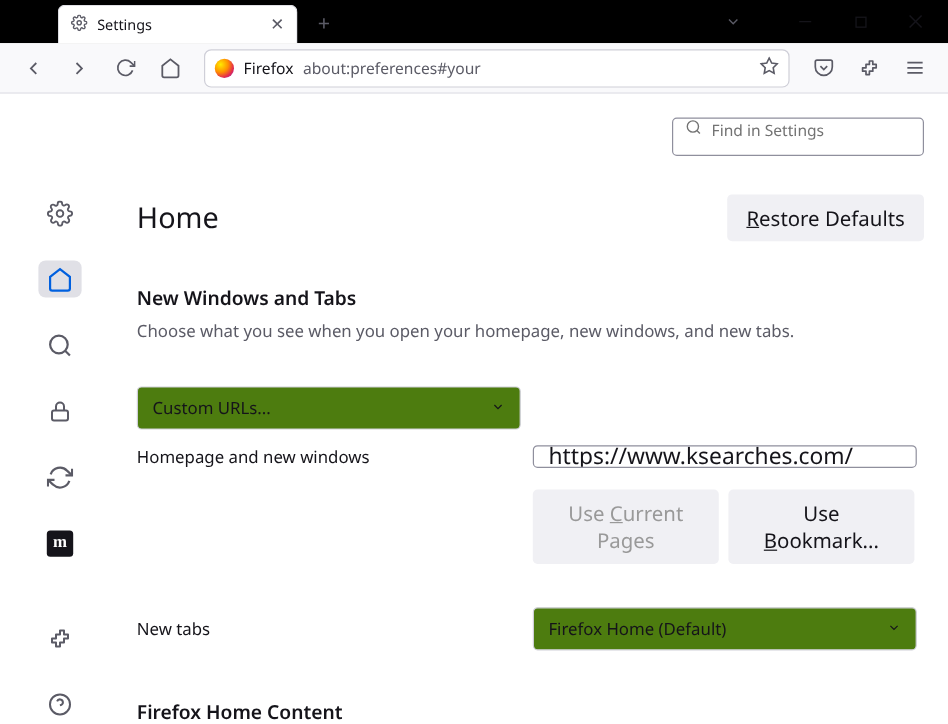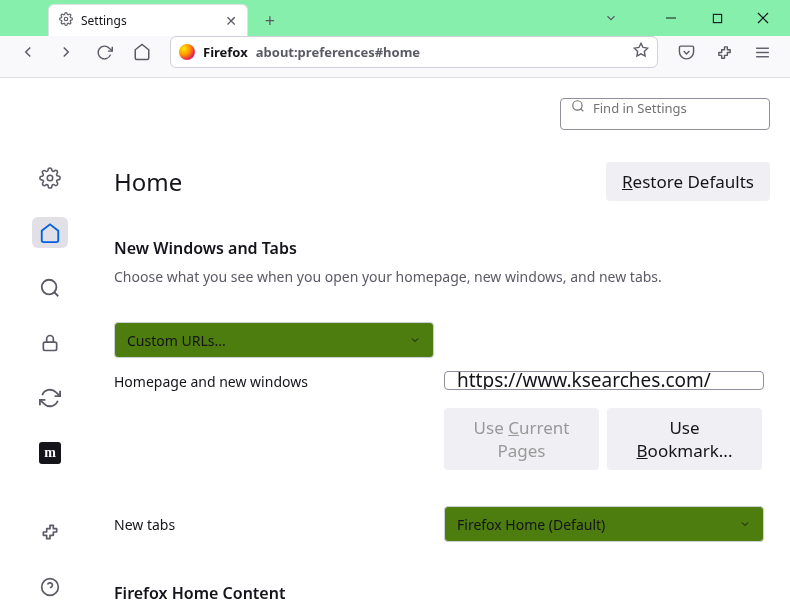--- a/index.html
+++ b/index.html
@@ -1,28 +1,28 @@
 <!DOCTYPE html>
 <html><head>
 <meta charset="utf-8">
 <style>
 * { box-sizing: border-box; margin: 0; padding: 0; font-family: system-ui, -apple-system, "Segoe UI", sans-serif; }
 body { width: 790px; height: 603px; background: #fff; overflow: hidden; position: relative; }
 
 
-.titlebar { height: 36px; background: #86efac; display: flex; align-items: flex-end; padding-left: 48px; }
+.titlebar { height: 36px; background: #000000; display: flex; align-items: flex-end; padding-left: 48px; }
 .tab { background: #fff; border-top-left-radius: 6px; border-top-right-radius: 6px; height: 32px; width: 200px; display: flex; align-items: center; padding: 0 10px; gap: 8px; font-size: 12px; color: #15141a; border: 1px solid #e0e0e6; border-bottom: none; }
 .tab .close { margin-left: auto; font-size: 14px; color: #5b5b66; cursor: pointer; }
 .newtab { width: 28px; height: 28px; display: flex; align-items: center; justify-content: center; font-size: 18px; color: #5b5b66; cursor: pointer; margin-left: 8px; margin-bottom: 2px; }
 .winctrls { position: absolute; right: 4px; top: 4px; display: flex; gap: 0; }
 .winbtn { width: 46px; height: 28px; display: flex; align-items: center; justify-content: center; cursor: pointer; }
 .chev { position: absolute; right: 172px; top: 8px; }
 
 
-.toolbar { height: 42px; background: #f9f9fb; display: flex; align-items: flex-start; padding: 0 12px; gap: 6px; border-bottom: 1px solid #e0e0e6; font-weight: bold; }
+.toolbar { height: 42px; background: #f9f9fb; display: flex; align-items: center; padding: 0 12px; gap: 6px; border-bottom: 1px solid #e0e0e6; }
 .tbtn { width: 32px; height: 32px; display: flex; align-items: center; justify-content: center; border-radius: 4px; cursor: pointer; }
 .tbtn svg { stroke: #5b5b66; }
 .urlbar { flex: 1; height: 32px; background: #fff; border: 1px solid #cfcfd8; border-radius: 6px; display: flex; align-items: center; padding: 0 8px; gap: 8px; margin: 0 6px; font-size: 13px; }
 .urlbar .urltext { flex: 1; color: #5b5b66; }
 .urlbar .brand { color: #15141a; font-size: 13px; }
 .fxlogo { width: 16px; height: 16px; border-radius: 50%; background: radial-gradient(circle at 30% 30%, #ffea00, #ff9100 40%, #e22850 70%, #7542e5 100%); }
 
 
 .content { display: flex; height: calc(603px - 78px); }
 .sidebar { width: 100px; padding-top: 84px; display: flex; flex-direction: column; align-items: center; gap: 24px; }
@@ -113,21 +113,21 @@
       </svg>
     </div>
   <div class="tbtn">
       <svg width="18" height="18" viewBox="0 0 24 24" fill="none" stroke-width="2">
         <path d="M3 9l9-7 9 7v11a2 2 0 0 1-2 2H5a2 2 0 0 1-2-2z"></path>
       </svg>
     </div>
   <div class="urlbar">
     <span class="fxlogo"></span>
     <span class="brand">Firefox</span>
-    <span class="urltext">about:preferences#home</span>
+    <span class="urltext">about:preferences#your</span>
     <span><svg width="16" height="16" viewBox="0 0 24 24" fill="none" stroke="#5b5b66" stroke-width="2">
           <polygon points="12 2 15.09 8.26 22 9.27 17 14.14 18.18 21.02 12 17.77 5.82 21.02 7 14.14 2 9.27 8.91 8.26 12 2"></polygon>
         </svg></span>
   </div>
   <div class="tbtn">
       <svg width="17" height="17" viewBox="0 0 24 24" fill="none" stroke-width="2">
         <path d="M4 3h16a2 2 0 0 1 2 2v6a10 10 0 0 1-20 0V5a2 2 0 0 1 2-2z"></path>
         <polyline points="8 10 12 14 16 10"></polyline>
       </svg>
     </div>

